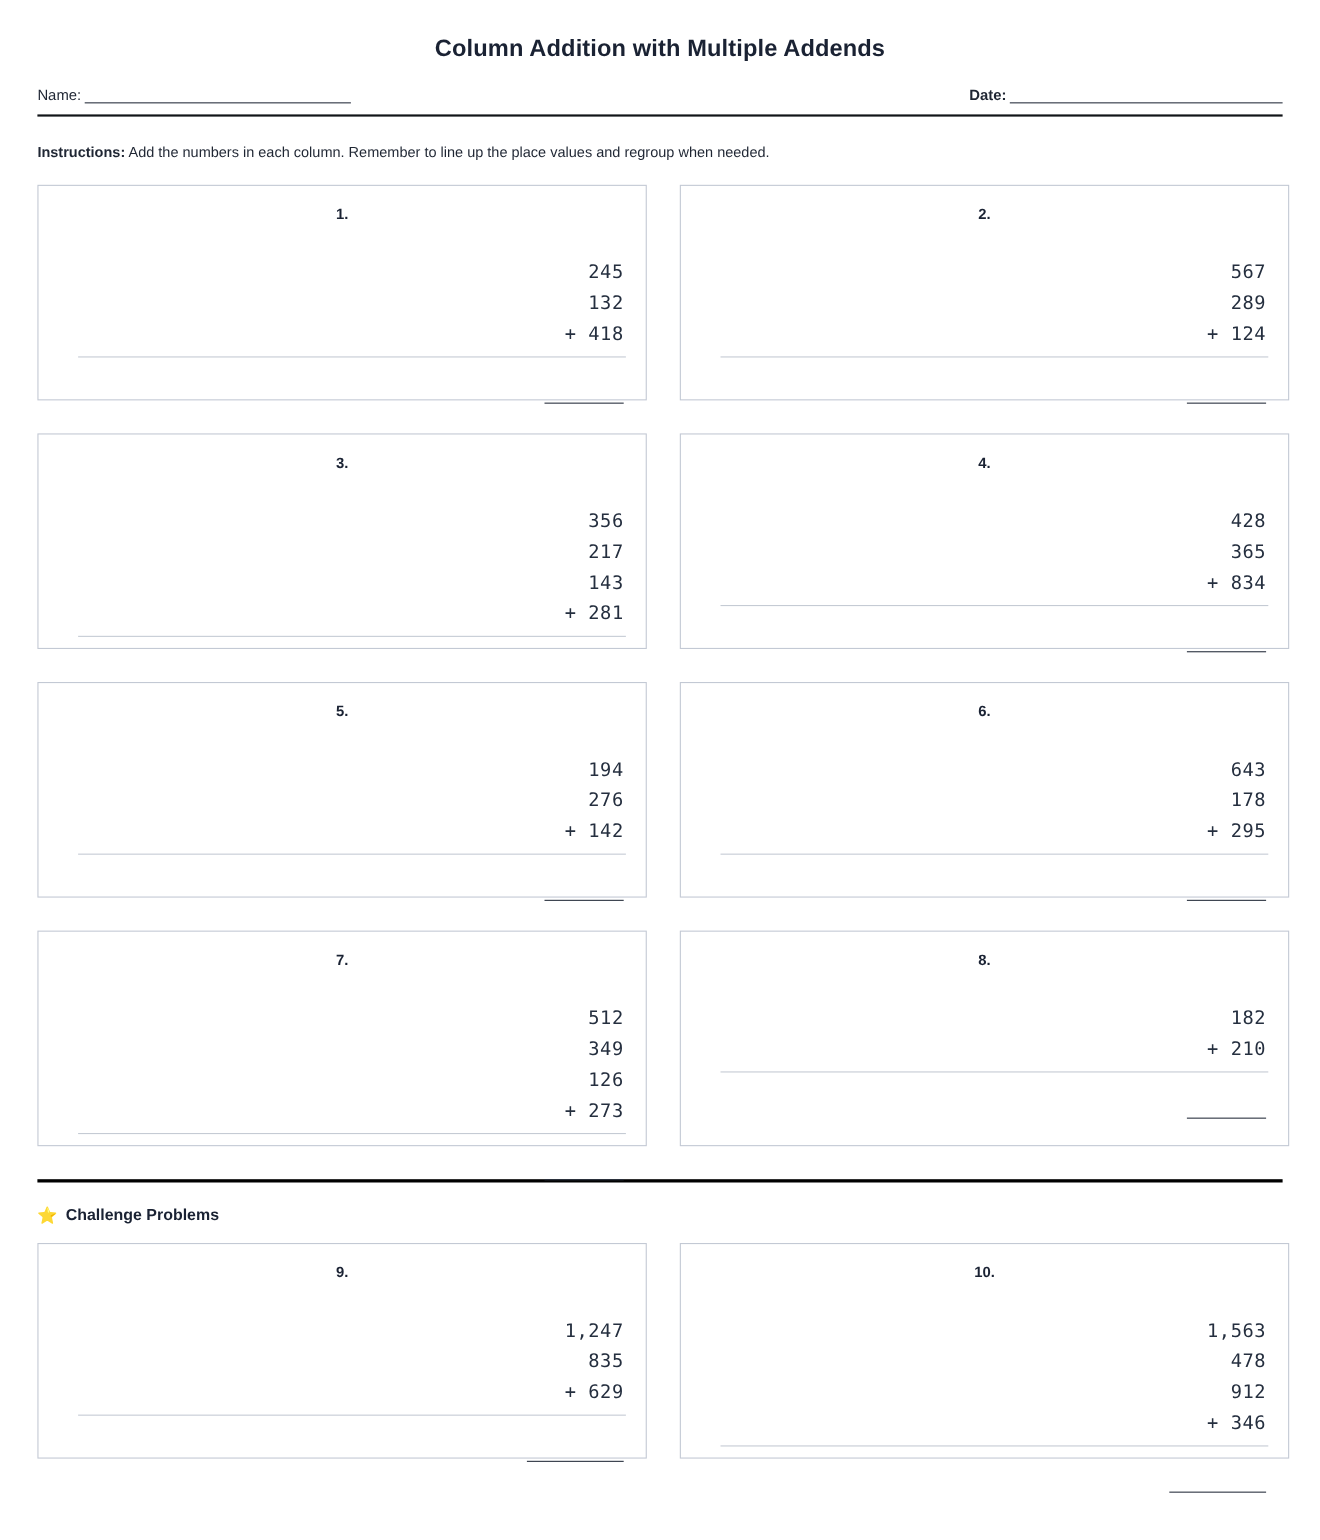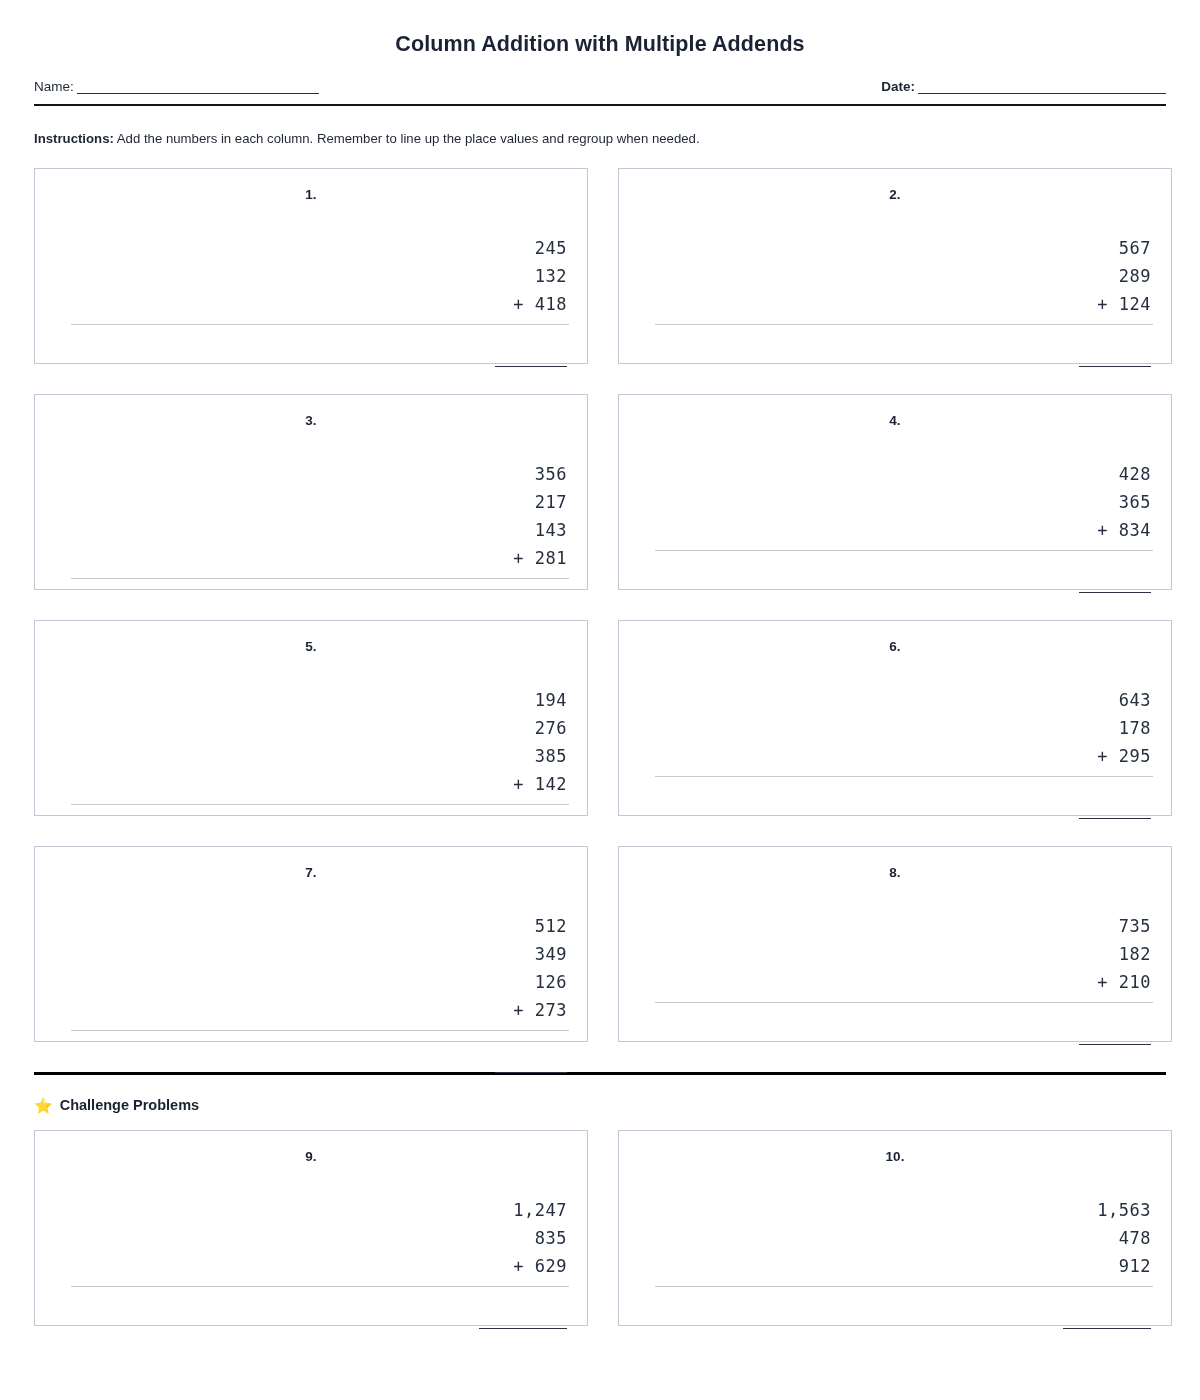--- a/index.html
+++ b/index.html
@@ -201,21 +201,20 @@
           <div class="addend-row">+ 834</div>
         </div>
         <div class="sum-rule"></div>
         <div class="answer-blank-wrap"><span class="answer-blank w3"></span></div>
       </div>
       <div class="problem-box">
         <div class="problem-number">5.</div>
         <div class="addend-stack">
           <div class="addend-row">  194</div>
           <div class="addend-row">  276</div>
-          <div class="addend-row">  385</div>
           <div class="addend-row">+ 142</div>
         </div>
         <div class="sum-rule"></div>
         <div class="answer-blank-wrap"><span class="answer-blank w3"></span></div>
       </div>
       <div class="problem-box">
         <div class="problem-number">6.</div>
         <div class="addend-stack">
           <div class="addend-row">  643</div>
           <div class="addend-row">  178</div>
@@ -231,21 +230,20 @@
           <div class="addend-row">  349</div>
           <div class="addend-row">  126</div>
           <div class="addend-row">+ 273</div>
         </div>
         <div class="sum-rule"></div>
         <div class="answer-blank-wrap"><span class="answer-blank w3"></span></div>
       </div>
       <div class="problem-box">
         <div class="problem-number">8.</div>
         <div class="addend-stack">
-          <div class="addend-row">  735</div>
           <div class="addend-row">  182</div>
           <div class="addend-row">+ 210</div>
         </div>
         <div class="sum-rule"></div>
         <div class="answer-blank-wrap"><span class="answer-blank w3"></span></div>
       </div>
     </div>
 
   <hr class="section-divider">
 
@@ -264,19 +262,20 @@
         </div>
         <div class="sum-rule"></div>
         <div class="answer-blank-wrap"><span class="answer-blank w4"></span></div>
       </div>
       <div class="problem-box">
         <div class="problem-number">10.</div>
         <div class="addend-stack">
           <div class="addend-row">  1,563</div>
           <div class="addend-row">  478</div>
           <div class="addend-row">  912</div>
+          <div class="addend-row">+ 346</div>
         </div>
         <div class="sum-rule"></div>
         <div class="answer-blank-wrap"><span class="answer-blank w4"></span></div>
       </div>
     </div>
 
 </div>
 
 </body></html>

